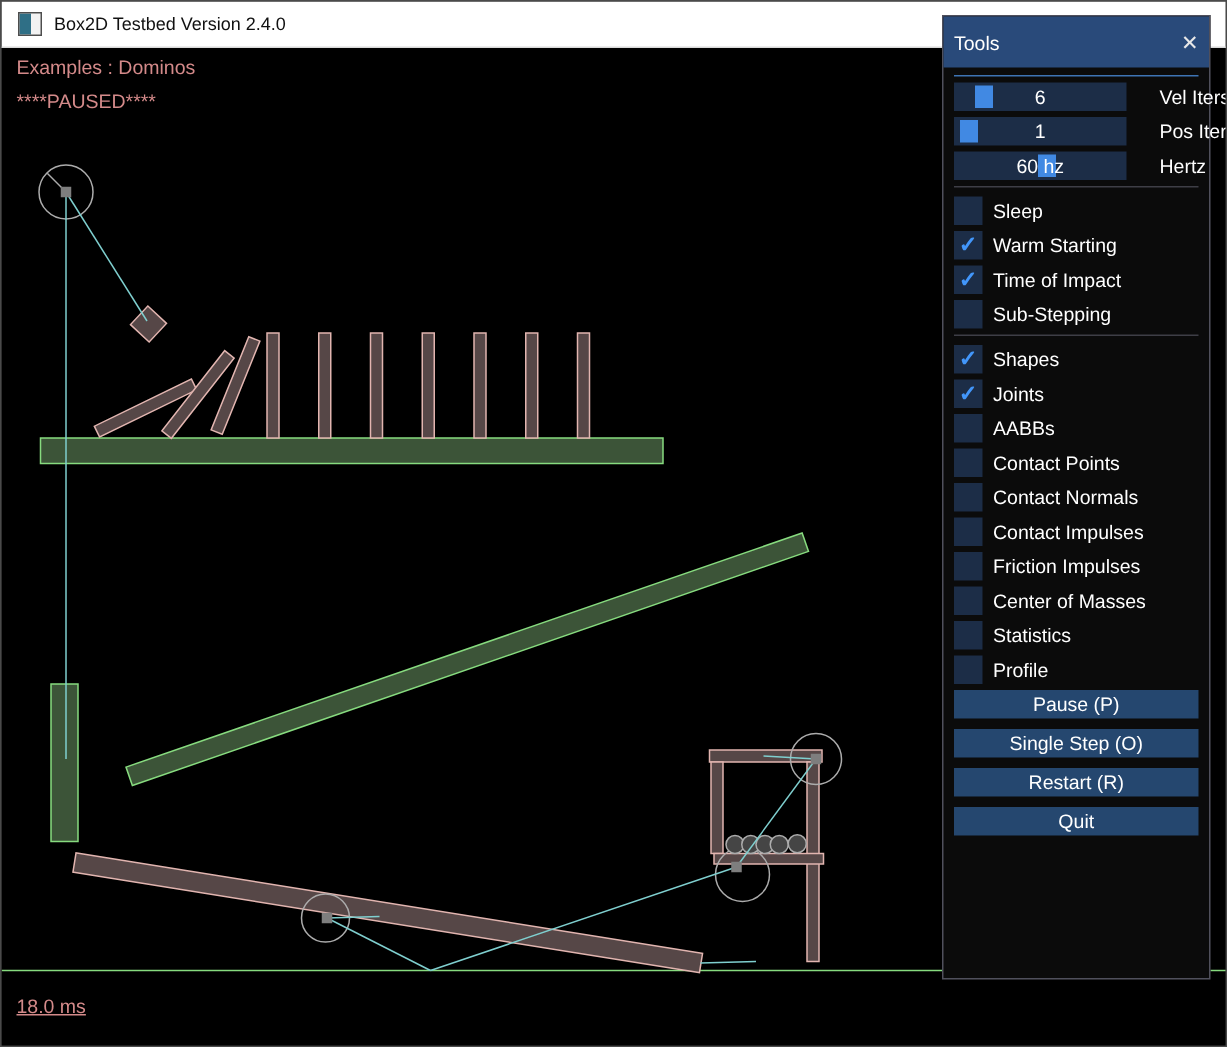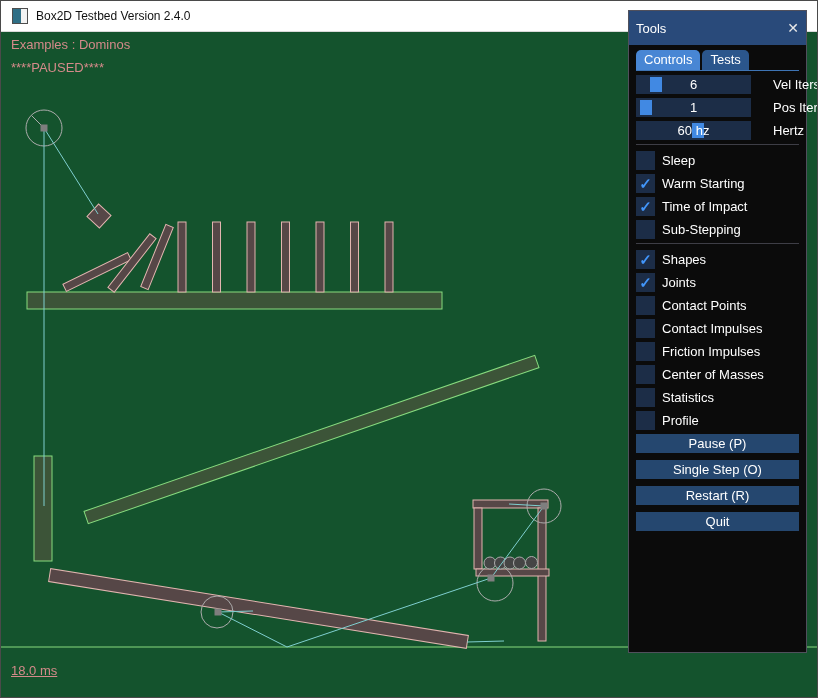--- a/index.html
+++ b/index.html
@@ -76,21 +76,21 @@
         </div>
       <div class="win-btn">
           <div class="glyph-max"></div>
         </div>
       <div class="win-btn">
           <div class="glyph-close">✕</div>
         </div>
     </div>
   </div>
 
-  <div id="scene-wrap" style="background: #14532d;">
+  <div id="scene-wrap" style="background: #000000;">
     <svg id="scene-svg" viewBox="0 0 818 698">
         <line x1="0" y1="646" x2="818" y2="646" stroke="#87db7f" stroke-width="1"></line>
         <rect x="26" y="291" width="415" height="17" stroke="#87db7f" stroke-width="1" fill="#3c5438"></rect>
         <rect x="33" y="455" width="18" height="105" stroke="#87db7f" stroke-width="1" fill="#3c5438"></rect>
         <rect x="72" y="432" width="477" height="13" transform="rotate(-19.1 310.5 438.5)" stroke="#87db7f" stroke-width="1" fill="#3c5438"></rect>
         <rect x="89.5" y="206.5" width="17" height="17" transform="rotate(43 98 215)" stroke="#e2b5b0" stroke-width="1" fill="#564747"></rect>
         <rect x="60" y="267" width="72" height="8" transform="rotate(-26 96 271)" stroke="#e2b5b0" stroke-width="1" fill="#564747"></rect>
         <rect x="97" y="258" width="68" height="8" transform="rotate(-52 131 262)" stroke="#e2b5b0" stroke-width="1" fill="#564747"></rect>
         <rect x="122.5" y="252" width="67" height="8" transform="rotate(-68 156 256)" stroke="#e2b5b0" stroke-width="1" fill="#564747"></rect>
         <rect x="177" y="221" width="8" height="70" stroke="#e2b5b0" stroke-width="1" fill="#564747"></rect>
@@ -132,24 +132,20 @@
     <div class="hud" id="hud-paused" style="color: rgb(212, 138, 138);">****PAUSED****</div>
     <div class="hud" id="hud-ms" style="color: rgb(212, 138, 138);">18.0 ms</div>
   </div>
 
   <div id="tools-panel">
     <div id="panel-titlebar">
       <span>Tools</span>
       <span id="panel-close">✕</span>
     </div>
     <div id="panel-content">
-      <div id="tab-bar">
-          <div class="tab active">Controls</div>
-          <div class="tab">Tests</div>
-        </div>
       <div id="tab-underline"></div>
       <div id="slider-list">
           <div class="row">
             <div class="slider-track">
               <div class="slider-grab" style="left: 14px;"></div>
               <div class="slider-value">6</div>
             </div>
             <div class="side-label">Vel Iters</div>
           </div>
           <div class="row">
@@ -199,21 +195,29 @@
             <div>Shapes</div>
           </div>
           <div class="row">
             <div class="checkbox">
               <span class="checkmark">✓</span>
             </div>
             <div>Joints</div>
           </div>
           <div class="row">
             <div class="checkbox"></div>
+            <div>AABBs</div>
+          </div>
+          <div class="row">
+            <div class="checkbox"></div>
             <div>Contact Points</div>
+          </div>
+          <div class="row">
+            <div class="checkbox"></div>
+            <div>Contact Normals</div>
           </div>
           <div class="row">
             <div class="checkbox"></div>
             <div>Contact Impulses</div>
           </div>
           <div class="row">
             <div class="checkbox"></div>
             <div>Friction Impulses</div>
           </div>
           <div class="row">

